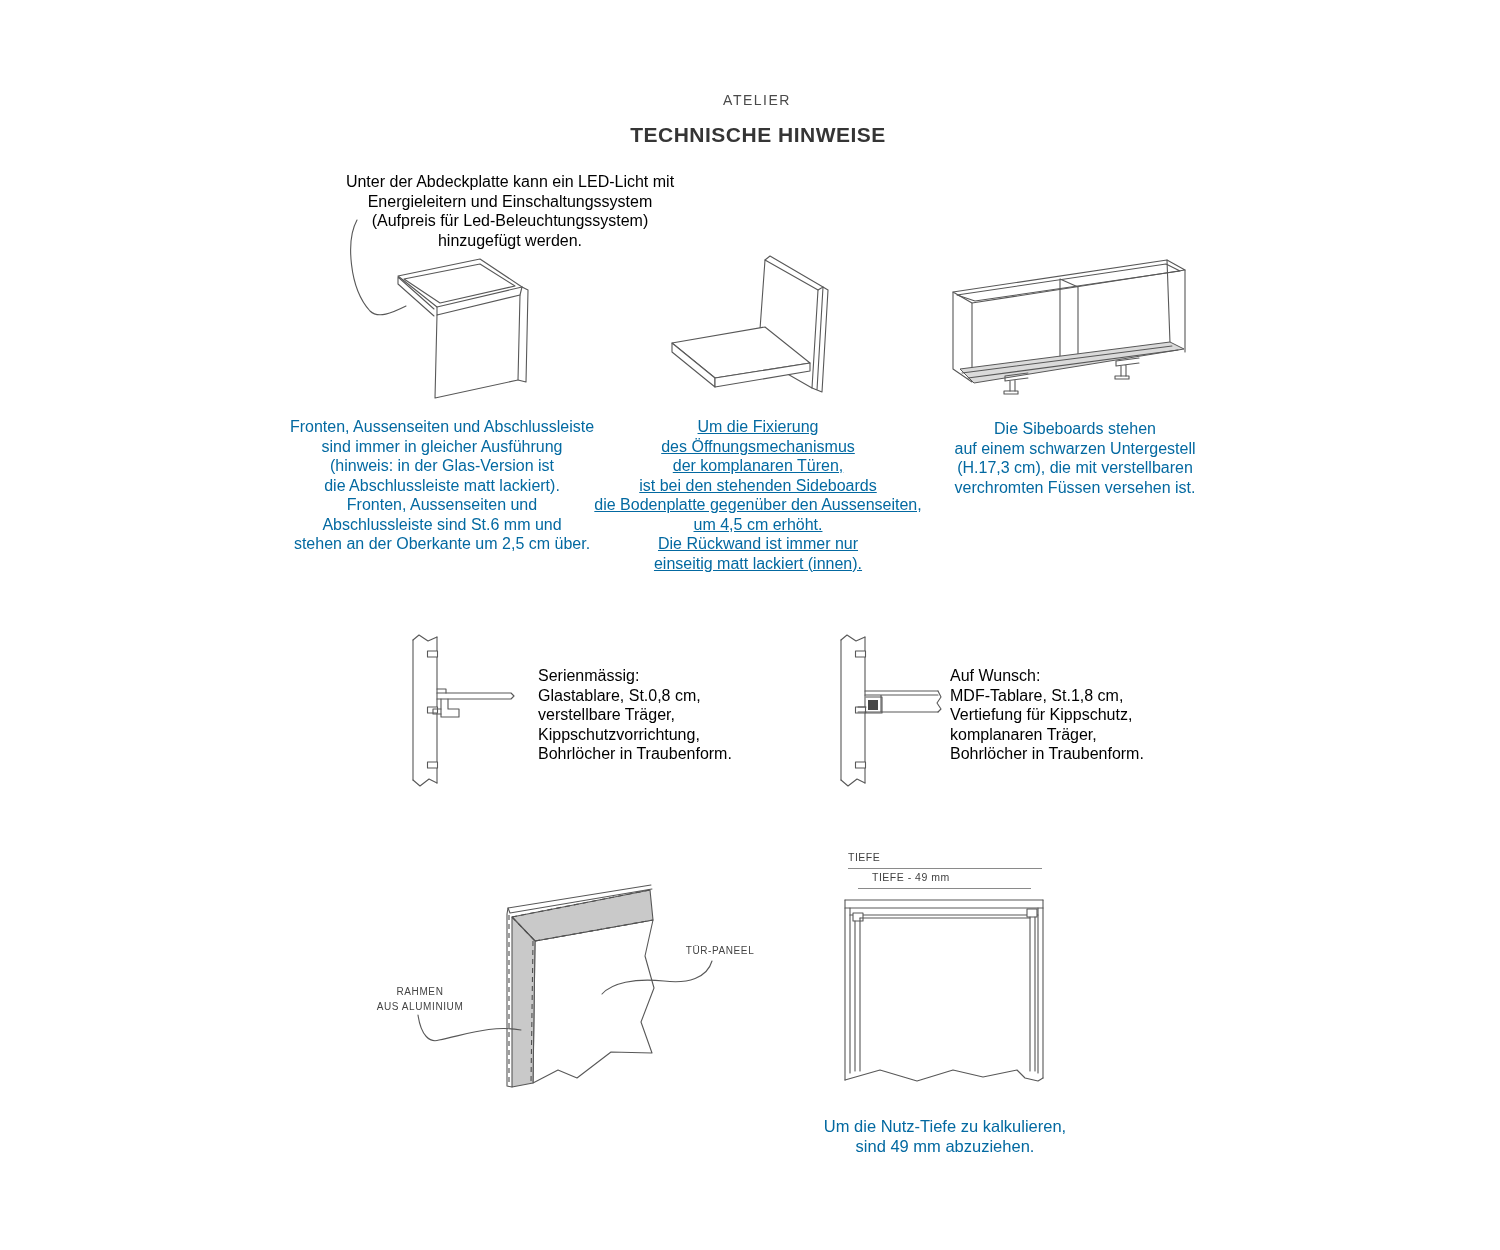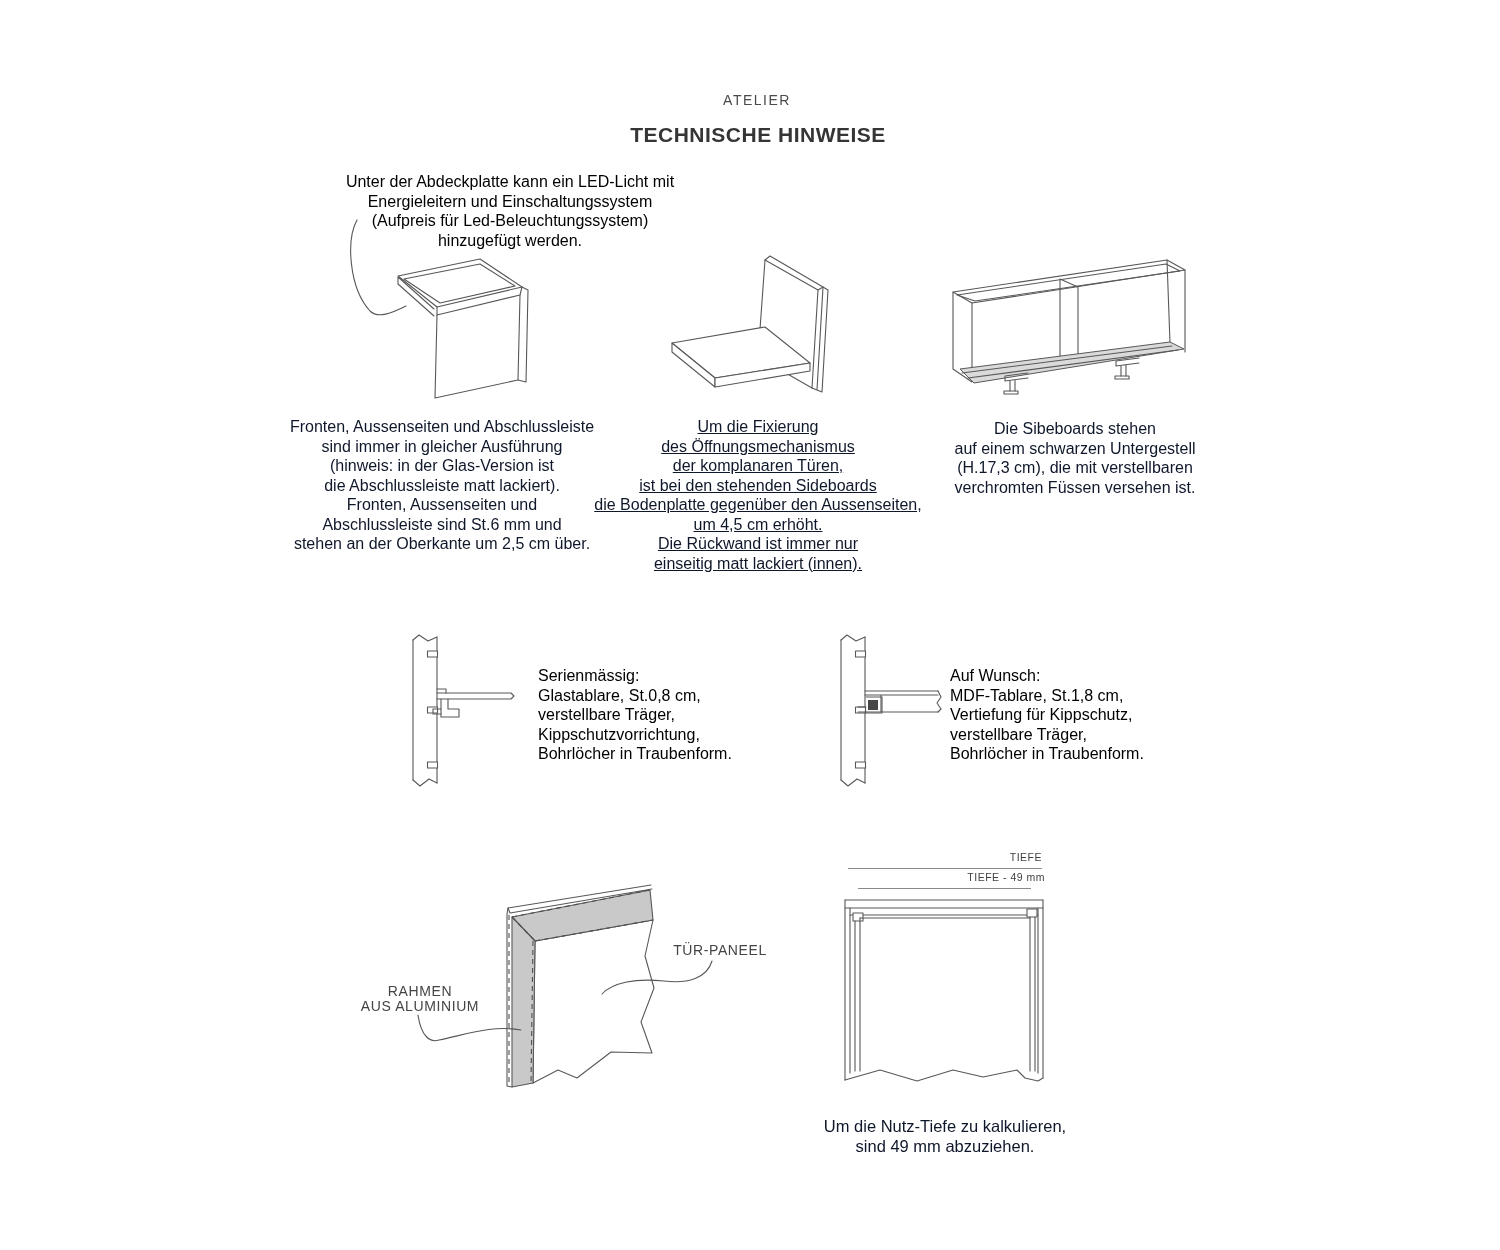--- a/index.html
+++ b/index.html
@@ -12,23 +12,23 @@
   .center{text-align:center;}
   .brand{
     top:52px;left:0;width:1514px;text-align:center;
     font-size:14px;letter-spacing:1.5px;color:#4a4a4a;
   }
   .title{
     top:83px;left:0;width:1516px;text-align:center;margin:0;
     font-size:21px;font-weight:bold;letter-spacing:0.5px;color:#353535;
   }
   .note{font-size:16px;line-height:19.5px;color:#000000;}
-  .cap{font-size:16px;line-height:19.5px;color:#0f172a;}
-  .smallcap{font-size:14px;letter-spacing:0.6px;line-height:15px;color:#444;}
-  .dimlabel{font-size:10.5px;letter-spacing:0.5px;color:#3f3f3f;text-align:right;}
+  .cap{font-size:16px;line-height:19.5px;color:#0369a1;}
+  .smallcap{font-size:10px;letter-spacing:0.6px;line-height:15px;color:#444;}
+  .dimlabel{font-size:10.5px;letter-spacing:0.5px;color:#3f3f3f;text-align:left;}
   .dimline{height:1px;background:#8a8a8a;}
   svg{position:absolute;overflow:visible;}
   svg *{vector-effect:non-scaling-stroke;}
   .ln{fill:none;stroke:#585858;stroke-width:1.1;stroke-linecap:round;stroke-linejoin:round;}
   .lnw{fill:#ffffff;stroke:#585858;stroke-width:1.1;stroke-linejoin:round;}
   .gray{fill:#c9c9c9;stroke:#585858;stroke-width:1.1;stroke-linejoin:round;}
   .base{fill:#dadada;stroke:#585858;stroke-width:1;stroke-linejoin:round;}
   .dash{fill:none;stroke:#4f4f4f;stroke-width:1.1;stroke-dasharray:5 4;}
   .dark{fill:#474747;stroke:none;}
 </style>
@@ -123,21 +123,21 @@
     <rect class="lnw" x="855.5" y="722" width="10" height="6"></rect>
     <path class="ln" d="M865,651 L938,651 M865,672 L938,672 M865,655 L938,655 M881,655 L881,672"></path>
     <path class="ln" d="M938,651 L941,657 L937,663 L941,669 L938,672"></path>
     <path class="ln" d="M866,657 L882,657 L882,673 L866,673"></path>
     <rect class="dark" x="868" y="660" width="10" height="10"></rect>
     <path class="ln" d="M866,667 L858,667 M866,672 L858,672"></path>
   </svg>
   <div class="abs note pre" style="left:950px;top:626px;width:240px;">Auf Wunsch:
 MDF-Tablare, St.1,8 cm,
 Vertiefung für Kippschutz,
-verstellbare Träger,
+komplanaren Träger,
 Bohrlöcher in Traubenform.</div>
 
   <svg class="abs" style="left:340px;top:838px;" width="430" height="240" viewBox="340 838 430 240">
     <path class="lnw" d="M535,901 L653,880 L645,916 L654,948 L641,982 L652,1013 L611,1012 L577,1038 L558,1030 L533,1043 Z"></path>
     <path class="gray" d="M512,877 L650,850 L653,880 L535,901 Z"></path>
     <path class="gray" d="M512,877 L535,901 L533,1043 L512,1047 Z"></path>
     <path class="ln" d="M508,868 L651,845 M510,873 L652,849 M508,868 L510,873"></path>
     <path class="ln" d="M507,874 L507,1046 M507,1046 L512,1047 M508,868 L507,874"></path>
     <path class="dash" d="M512,877 L650,850 M535,901 L653,880 M512,877 L535,901 M533,901 L531,1043 M509,875 L509,1045"></path>
     <path class="ln" d="M418,975 C421,996 430,1003 439,1000 C468,994 492,985 521,990"></path>

